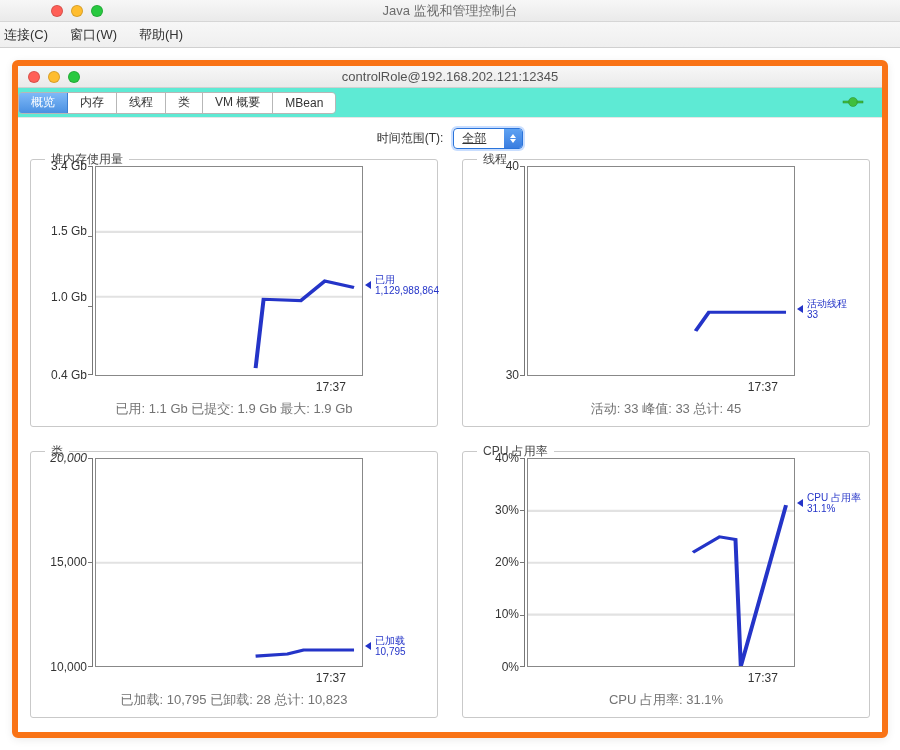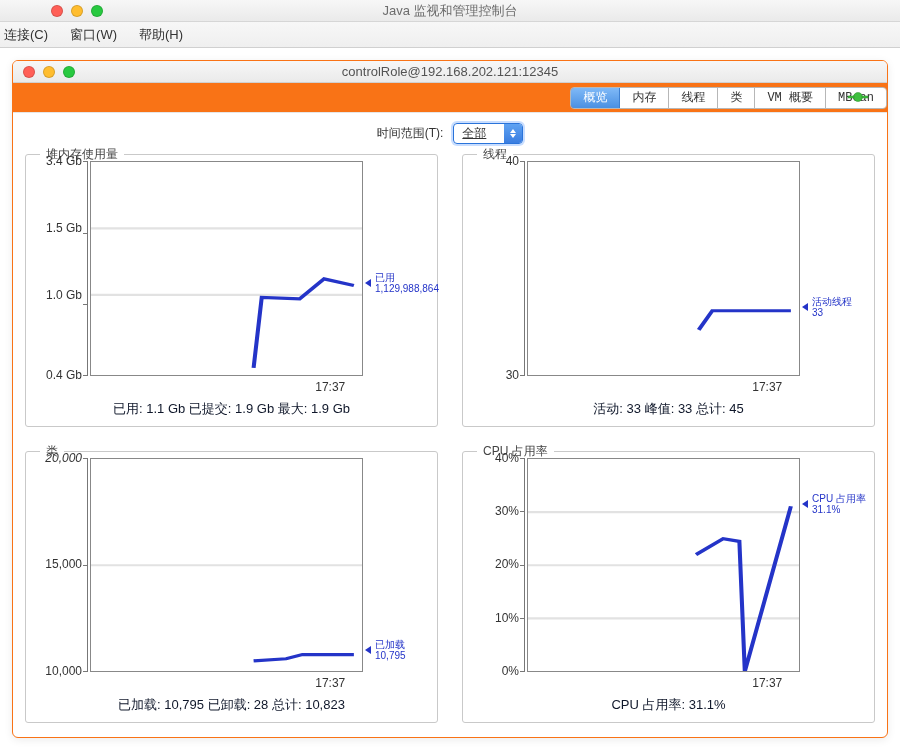--- a/index.html
+++ b/index.html
@@ -9,26 +9,26 @@
     .outer-titlebar { height: 22px; background: linear-gradient(#f7f7f7,#eaeaea); border-bottom: 1px solid #d6d6d6; display: flex; align-items: center; position: relative; padding-left: 41px; }
     .traffic { display:flex; gap:8px; margin-left:10px; }
     .dot { width:12px; height:12px; border-radius:50%; border: 0.5px solid rgba(0,0,0,0.15); }
     .dot.red { background:#ff5f57; } .dot.yellow { background:#ffbd2e; } .dot.green { background:#28c940; }
     .outer-title { position:absolute; left:0; right:0; text-align:center; color:#6c6c6c; font-size:13px; }
 
     .menubar { height:26px; background:linear-gradient(#f7f7f7,#efefef); border-bottom:1px solid #d0d0d0; display:flex; align-items:center; padding-left:4px; gap:22px; font-size:13px; color:#333; }
     .menubar span { cursor:default; }
 
     
-    .inner-window { margin: 12px 12px 12px 12px; border:1px solid #f97316; border-radius:6px; overflow:hidden; box-shadow: 0 2px 8px rgba(0,0,0,0.08); height: calc(750px - 22px - 26px - 24px); display:flex; flex-direction:column; background:#fff;}
+    .inner-window { margin: 12px 12px 12px 12px; border:6px solid #f97316; border-radius:6px; overflow:hidden; box-shadow: 0 2px 8px rgba(0,0,0,0.08); height: calc(750px - 22px - 26px - 24px); display:flex; flex-direction:column; background:#fff;}
     .inner-titlebar { height:22px; background:linear-gradient(#f7f7f7,#eaeaea); border-bottom:1px solid #d0d0d0; display:flex; align-items:center; position:relative; }
     .inner-title { position:absolute; left:0; right:0; text-align:center; color:#535353; font-size:13px; }
 
     
-    .tabbar-row { height:30px; display:flex; align-items:center; justify-content:flex-end; position:relative; background:#f97316; border-bottom:1px solid #e6e6e6;font-family:Liberation Mono, monospace; }
+    .tabbar-row { height:30px; display:flex; align-items:center; justify-content:flex-start; position:relative; background:#5eead4; border-bottom:1px solid #e6e6e6; }
     .segmented { display:flex; border:1px solid #b7b7b7; border-radius:4px; overflow:hidden; height:22px; font-size:12px; }
     .segmented > div { padding: 3px 12px; border-right:1px solid #b7b7b7; cursor:default; background:#fff; color:#333; display:flex; align-items:center;}
     .segmented > div:last-child { border-right:none; }
     .segmented > .active { background: linear-gradient(#7fb9f7,#4a90e2); color:#fff; border-right-color:#3d7fd0;}
     .conn-icon { position:absolute; right:18px; top:6px; width:22px; height:16px; }
     .conn-icon svg { width:22px; height:16px; }
 
     
     .timerange-row { display:flex; align-items:center; justify-content:center; gap:10px; padding: 10px 0 4px 0; color:#333; }
     .mac-select { display:inline-flex; align-items:center; border:1px solid #2a74da; border-radius:4px; overflow:hidden; height:21px; box-shadow: 0 0 0 2px rgba(100,160,255,0.35); text-decoration: underline; }
@@ -57,21 +57,21 @@
     .plot svg.grid line { stroke:#e2e2e2; stroke-width:1; }
     .plot svg.line polyline { fill:none; stroke:#2434c8; stroke-width:1.5; }
 
     .marker { position:absolute; display:flex; align-items:center; transform: translateY(-50%); }
     .marker .tri { width:0; height:0; border-top:4px solid transparent; border-bottom:4px solid transparent; border-right:6px solid #2434c8; margin-right:4px; }
     .marker .mlabel { color:#2434c8; font-size:10px; line-height:11px; white-space:nowrap; }
 
     .xticks { position:absolute; left:0; right:70px; bottom:0; height:16px; }
     .xlabel { position:absolute; bottom:0; font-size:12px; color:#333; transform: translateX(-50%); }
 
-    .summary { text-align:center; padding: 4px 0 8px 0; color:#0f172a; font-size:13px; }
+    .summary { text-align:center; padding: 4px 0 8px 0; color:#737373; font-size:13px; }
   </style>
 </head>
 <body>
 
 <div class="outer-titlebar">
   <div class="traffic">
     <div class="dot red"></div>
     <div class="dot yellow"></div>
     <div class="dot green"></div>
   </div>

